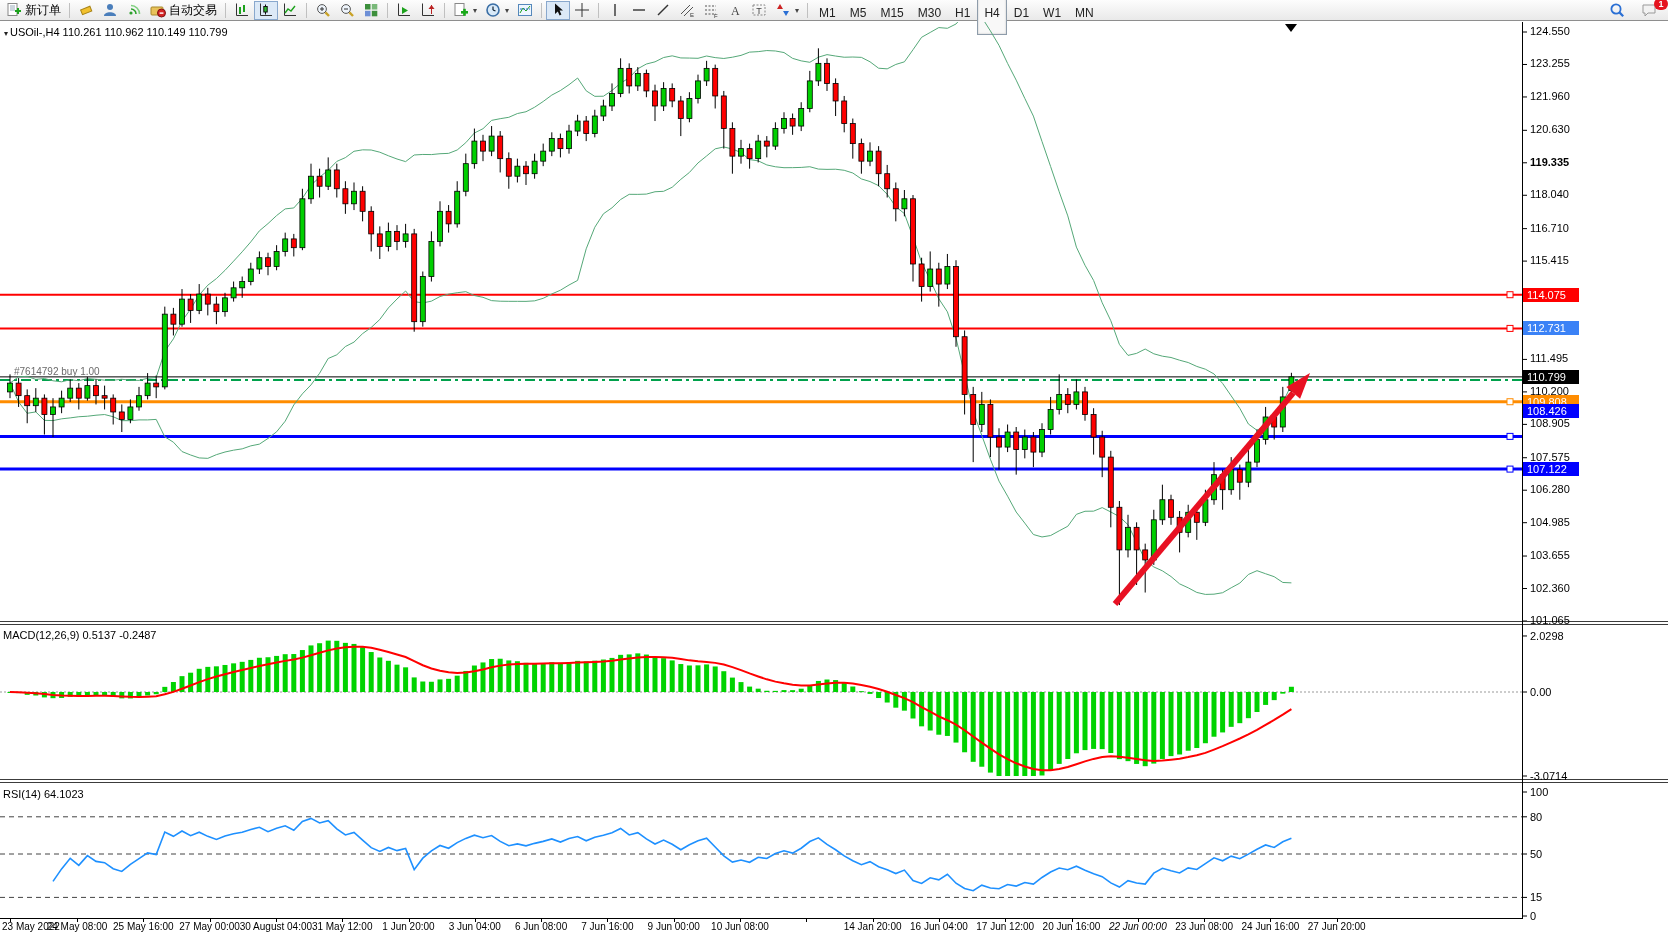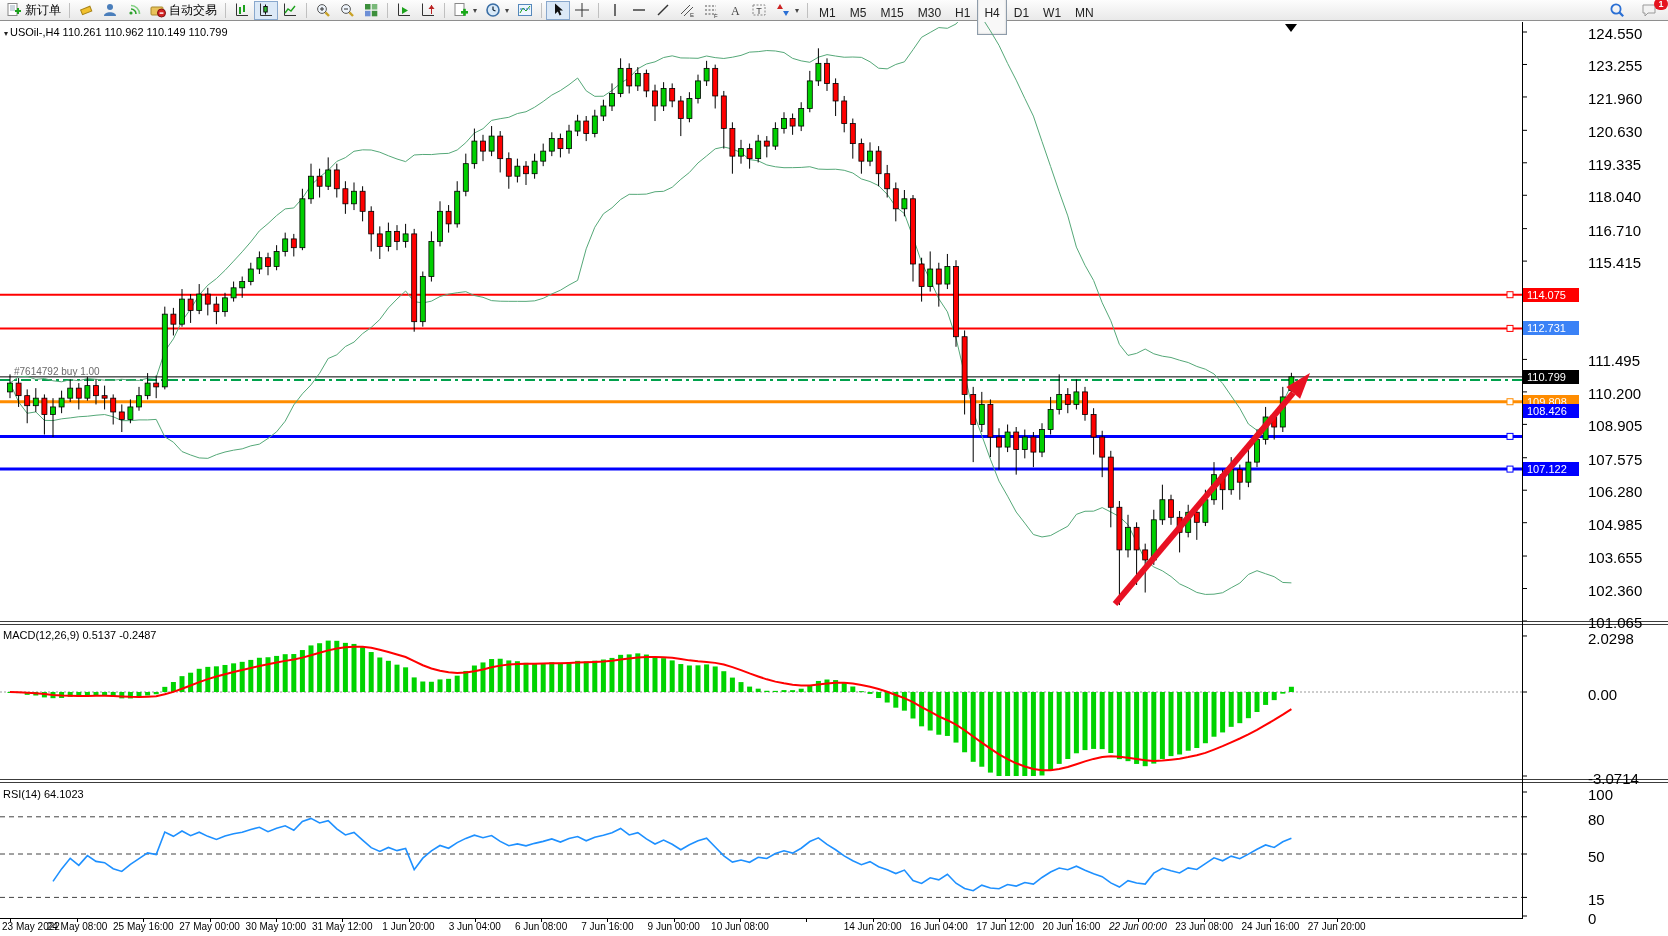--- a/index.html
+++ b/index.html
@@ -25,21 +25,21 @@
   #macd-svg{top:626px;}
   #rsi-svg{top:784px;}
   .pane-sep{position:absolute;left:0;width:1668px;height:4px;background:#fff;border-top:1px solid #3c3c3c;border-bottom:1px solid #3c3c3c;box-sizing:border-box;}
   #sep1{top:621px;} #sep2{top:779px;}
   #axis-line{position:absolute;left:1522px;top:22px;height:897px;width:0;border-left:1px solid #000;}
   #time-axis-line{position:absolute;left:0;top:918px;width:1523px;border-top:1px solid #000;}
   #symbol-title{position:absolute;left:4px;top:26px;font-size:11px;color:#000;z-index:6;}
   #symbol-title .exp{font-size:8px;color:#222;margin-right:2px;}
   #macd-label{position:absolute;left:3px;top:629px;font-size:11px;color:#000;z-index:6;}
   #rsi-label{position:absolute;left:3px;top:788px;font-size:11px;color:#000;z-index:6;}
-  .tick-label{position:absolute;left:1588px;font-size:15px;color:#000;white-space:nowrap;}
+  .tick-label{position:absolute;left:1530px;font-size:11px;color:#000;white-space:nowrap;}
   .price-tag{position:absolute;left:1523px;height:14px;line-height:14px;font-size:11px;color:#fff;padding:0 4px;min-width:48px;white-space:nowrap;}
   .time-label{position:absolute;top:921px;font-size:10px;color:#000;white-space:nowrap;}
   .time-dash{position:absolute;top:918px;width:1px;height:4px;background:#000;}
 </style>
 </head>
 <body>
 
 <div id="stage">
 
   <div id="toolbar">
@@ -767,21 +767,21 @@
       <line x1="1522" y1="132" x2="1527" y2="132" stroke="#000"></line>
     </svg>
 
   <div id="axis-line"></div>
   <div id="time-axis-line"></div>
   <div id="price-axis">
       <div class="tick-label" style="top: 25px;">124.550</div>
       <div class="tick-label" style="top: 57.4786px;">123.255</div>
       <div class="tick-label" style="top: 89.9572px;">121.960</div>
       <div class="tick-label" style="top: 123.314px;">120.630</div>
-      <div class="tick-label" style="top: 155.792px;">119.335</div>
+      <div class="tick-label" style="top: 155.792px; font-weight: bold;">119.335</div>
       <div class="tick-label" style="top: 188.271px;">118.040</div>
       <div class="tick-label" style="top: 221.627px;">116.710</div>
       <div class="tick-label" style="top: 254.106px;">115.415</div>
       <div class="tick-label" style="top: 352.419px;">111.495</div>
       <div class="tick-label" style="top: 384.898px;">110.200</div>
       <div class="tick-label" style="top: 417.377px;">108.905</div>
       <div class="tick-label" style="top: 450.733px;">107.575</div>
       <div class="tick-label" style="top: 483.212px;">106.280</div>
       <div class="tick-label" style="top: 515.69px;">104.985</div>
       <div class="tick-label" style="top: 549.047px;">103.655</div>
@@ -804,39 +804,39 @@
     </div>
   <div id="time-axis">
       <div class="time-label" style="left: 2px;">23 May 2022</div>
       <div class="time-dash" style="left: 10px;"></div>
       <div class="time-label" style="left: 77px; transform: translateX(-50%);">24 May 08:00</div>
       <div class="time-dash" style="left: 77px;"></div>
       <div class="time-label" style="left: 143.3px; transform: translateX(-50%);">25 May 16:00</div>
       <div class="time-dash" style="left: 143.3px;"></div>
       <div class="time-label" style="left: 209.6px; transform: translateX(-50%);">27 May 00:00</div>
       <div class="time-dash" style="left: 209.6px;"></div>
-      <div class="time-label" style="left: 275.9px; transform: translateX(-50%);">30 May 10:00</div>
+      <div class="time-label" style="left: 275.9px; transform: translateX(-50%);">30 August 04:00</div>
       <div class="time-dash" style="left: 275.9px;"></div>
       <div class="time-label" style="left: 342.2px; transform: translateX(-50%);">31 May 12:00</div>
       <div class="time-dash" style="left: 342.2px;"></div>
       <div class="time-label" style="left: 408.5px; transform: translateX(-50%);">1 Jun 20:00</div>
       <div class="time-dash" style="left: 408.5px;"></div>
       <div class="time-label" style="left: 474.8px; transform: translateX(-50%);">3 Jun 04:00</div>
       <div class="time-dash" style="left: 474.8px;"></div>
       <div class="time-label" style="left: 541.1px; transform: translateX(-50%);">6 Jun 08:00</div>
       <div class="time-dash" style="left: 541.1px;"></div>
       <div class="time-label" style="left: 607.4px; transform: translateX(-50%);">7 Jun 16:00</div>
       <div class="time-dash" style="left: 607.4px;"></div>
       <div class="time-label" style="left: 673.7px; transform: translateX(-50%);">9 Jun 00:00</div>
       <div class="time-dash" style="left: 673.7px;"></div>
       <div class="time-label" style="left: 740px; transform: translateX(-50%);">10 Jun 08:00</div>
       <div class="time-dash" style="left: 740px;"></div>
       <div class="time-label" style="left: 806.3px; transform: translateX(-50%); margin-top: 25px;">13 Jun 12:00</div>
       <div class="time-dash" style="left: 806.3px;"></div>
-      <div class="time-label" style="left: 872.6px; transform: translateX(-50%);">14 Jun 20:00</div>
+      <div class="time-label" style="left: 872.6px; transform: translateX(-50%);">14 Jan 20:00</div>
       <div class="time-dash" style="left: 872.6px;"></div>
       <div class="time-label" style="left: 938.9px; transform: translateX(-50%);">16 Jun 04:00</div>
       <div class="time-dash" style="left: 938.9px;"></div>
       <div class="time-label" style="left: 1005.2px; transform: translateX(-50%);">17 Jun 12:00</div>
       <div class="time-dash" style="left: 1005.2px;"></div>
       <div class="time-label" style="left: 1071.5px; transform: translateX(-50%);">20 Jun 16:00</div>
       <div class="time-dash" style="left: 1071.5px;"></div>
       <div class="time-label" style="left: 1137.8px; transform: translateX(-50%); font-style: italic;">22 Jun 00:00</div>
       <div class="time-dash" style="left: 1137.8px;"></div>
       <div class="time-label" style="left: 1204.1px; transform: translateX(-50%);">23 Jun 08:00</div>

